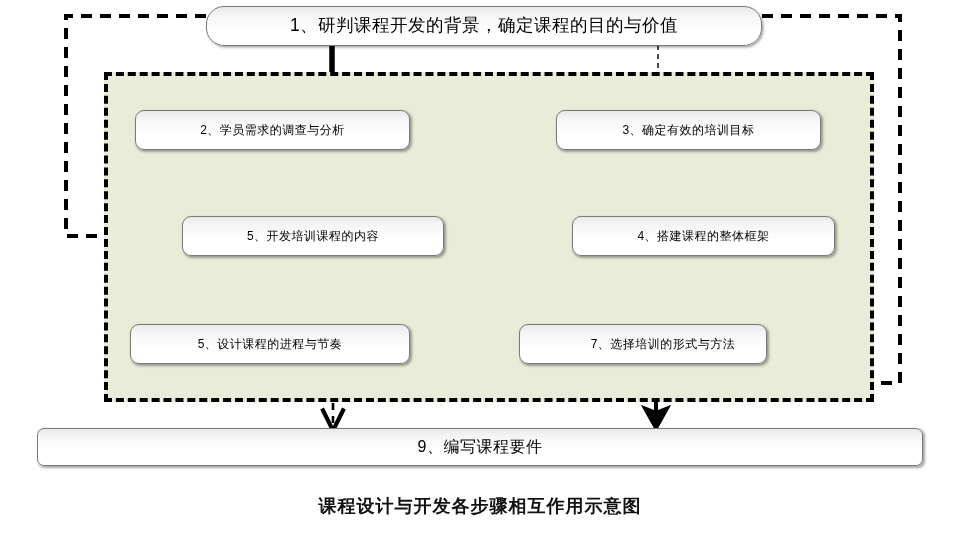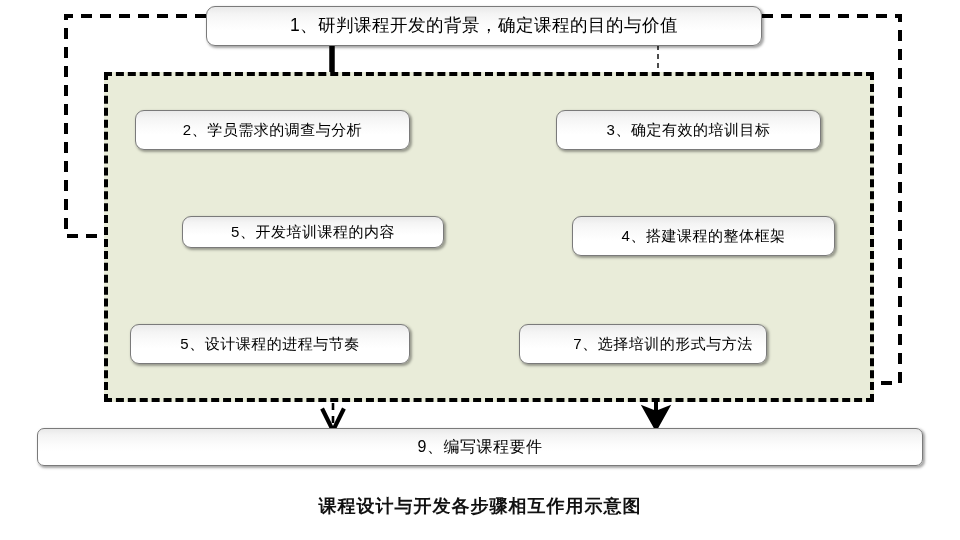--- a/index.html
+++ b/index.html
@@ -34,21 +34,21 @@
         #ffffff 62%,
         #ffffff 100%);
     box-shadow: 1.5px 1.5px 2.5px rgba(0,0,0,0.35);
     display: flex;
     align-items: center;
     justify-content: center;
     color: #000000;
     z-index: 5;
   }
   .node-label {
-    font-size: 15px;
+    font-size: 12px;
     letter-spacing: 0.5px;
     white-space: nowrap;
     line-height: 1;
     padding-bottom: 1px;
   }
   .node.wide .node-label { font-size: 17.5px; }
   .node.bottom .node-label { font-size: 16px; }
 
   #panel {
     position: absolute;
@@ -122,37 +122,37 @@
 
     <line x1="333" y1="364" x2="333" y2="428" stroke="#000" stroke-width="2.6" stroke-dasharray="7,6" marker-end="url(#ah-med)"></line>
 
     <line x1="338" y1="152" x2="620" y2="214" stroke="#3a3a3a" stroke-width="1.2" stroke-dasharray="5,4" marker-end="url(#ah-thin)"></line>
 
     <line x1="612" y1="152" x2="338" y2="214" stroke="#3a3a3a" stroke-width="1.2" stroke-dasharray="5,4" marker-end="url(#ah-thin)"></line>
 
     <line x1="380" y1="258" x2="676" y2="322" stroke="#3a3a3a" stroke-width="1.2" stroke-dasharray="5,4" marker-end="url(#ah-thin)"></line>
   </svg>
 
-  <div class="node wide" style="left:206px; top:6px; width:556px; height:40px;">
+  <div class="node wide" style="left:206px; top:6px; width:556px; height:40px;border-radius:18px;">
     <span class="node-label">1、研判课程开发的背景，确定课程的目的与价值</span>
   </div>
 
   <div class="node" style="left:135px; top:110px; width:275px; height:40px;">
     <span class="node-label">2、学员需求的调查与分析</span>
   </div>
 
   <div class="node" style="left:556px; top:110px; width:265px; height:40px;">
     <span class="node-label">3、确定有效的培训目标</span>
   </div>
 
   <div class="node" style="left:524px; top:216px; width:263px; height:40px;margin-left:48px;">
     <span class="node-label">4、搭建课程的整体框架</span>
   </div>
 
-  <div class="node" style="left:182px; top:216px; width:262px; height:32px;">
+  <div class="node" style="left:182px; top:216px; width:262px; height:40px;">
     <span class="node-label">5、开发培训课程的内容</span>
   </div>
 
   <div class="node" style="left:130px; top:324px; width:280px; height:40px;">
     <span class="node-label">5、设计课程的进程与节奏</span>
   </div>
 
   <div class="node" style="left:519px; top:324px; width:248px; height:40px;padding-left:40px;">
     <span class="node-label">7、选择培训的形式与方法</span>
   </div>

